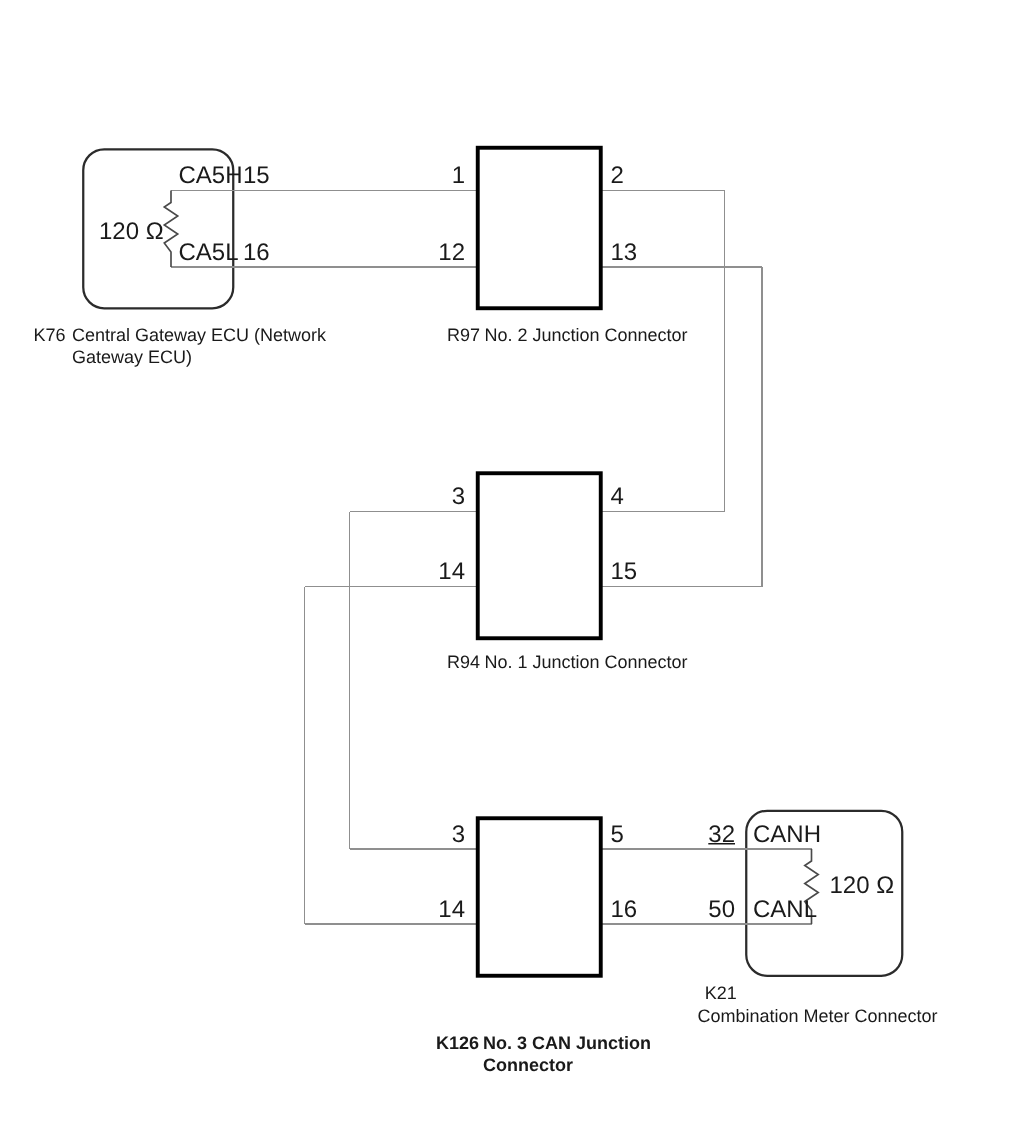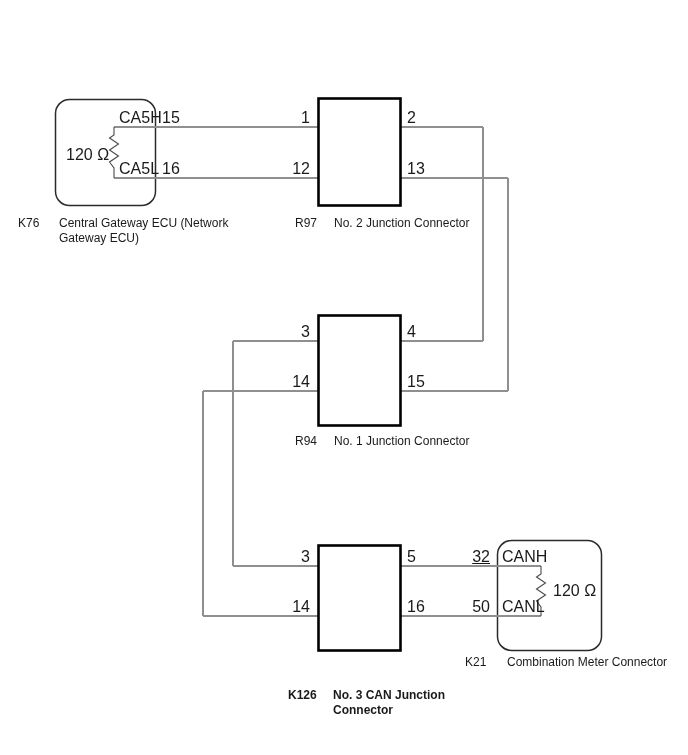--- a/index.html
+++ b/index.html
@@ -21,22 +21,22 @@
     white-space: nowrap;
   }
   .num-r { text-align: right; width: 30px; }
   .caption {
     position: absolute;
     display: flex;
     font-size: 12px;
     line-height: 15px;
     color: #1a1a1a;
   }
-  .cap-code { flex: none; }
-  .cap-name { white-space: nowrap; margin-left: 11px; }
+  .cap-code { flex: none; text-align: center; }
+  .cap-name { white-space: nowrap; }
 </style>
 </head>
 <body>
 
 <div id="canvas">
 
   <svg width="688" height="755" viewBox="0 0 688 755">
 
     <rect x="55.5" y="99.5" width="100" height="106" rx="14" fill="#ffffff" stroke="#2b2b2b" stroke-width="1.5"></rect>
     <rect x="497.5" y="540.5" width="104" height="110" rx="14" fill="#ffffff" stroke="#2b2b2b" stroke-width="1.5"></rect>
@@ -116,18 +116,18 @@
   </div>
 
   <div class="caption" style="left:288px; top:688px;font-weight:bold;">
     <span class="cap-code" style="width:34px;">K126</span>
     <span class="cap-name">
       <span>No. 3 CAN Junction</span><br>
       <span>Connector</span>
     </span>
   </div>
 
-  <div class="caption" style="left:465px; top:655px;">
+  <div class="caption" style="left:465px; top:655px;flex-direction:column;">
     <span class="cap-code" style="width:31px;">K21</span>
     <span class="cap-name">Combination Meter Connector</span>
   </div>
 
 </div>
 
 </body></html>

